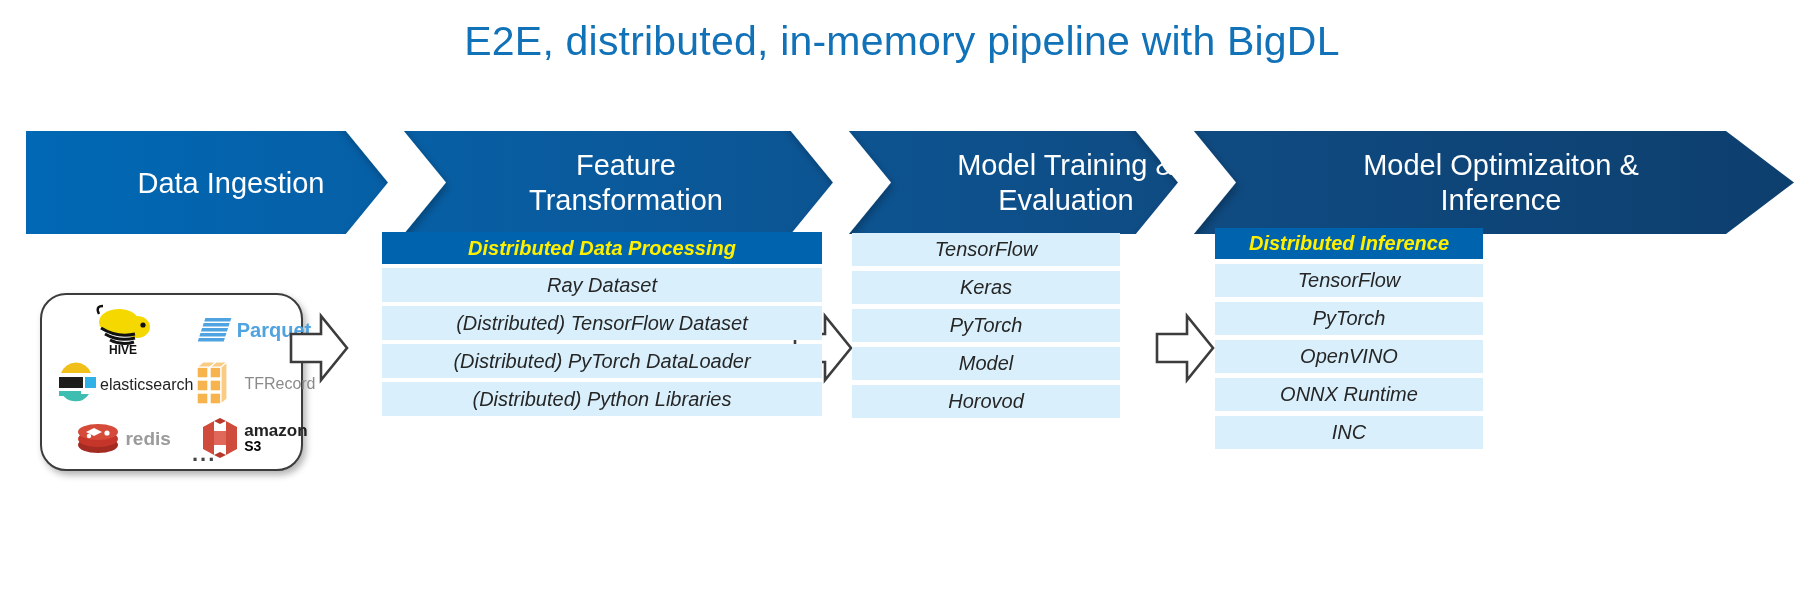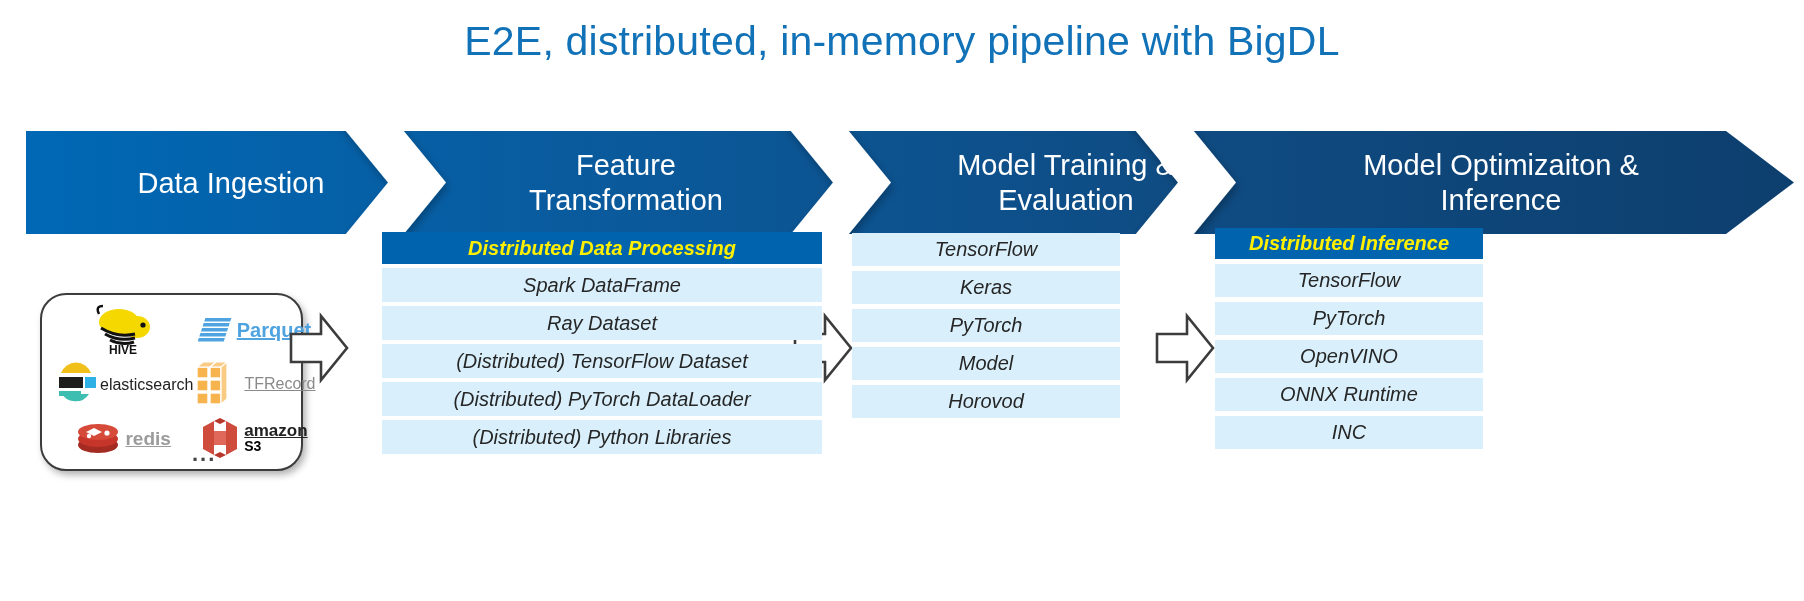--- a/index.html
+++ b/index.html
@@ -74,21 +74,21 @@
     inset: 0;
     padding: 8px 12px 4px 12px;
     display: grid;
     grid-template-columns: 1fr 1fr;
     grid-template-rows: 1fr 1fr 1fr;
     align-items: center;
     justify-items: center;
     box-sizing: border-box;
   }
   .logo { display: flex; align-items: center; gap: 5px; }
-  .logo-txt { font-size: 17px; font-weight: 700; color: #222; line-height: 1; text-decoration: underline; }
+  .logo-txt { font-size: 17px; font-weight: 700; color: #222; line-height: 1; }
   .logo-txt.light { font-weight: 400; color: #8a8a8a; font-size: 16px; }
   .logo-txt.parquet { color: #4fa3e0; font-size: 20px; }
   .logo-stack { display: flex; flex-direction: row; align-items: center; line-height: 1; }
   .es-label { font-size: 16px; color: #222; margin-top: 1px; }
   .amazon-stack { display: flex; flex-direction: column; align-items: flex-start; line-height: 1.05; }
   .amazon-s3 { font-size: 14px; font-weight: 700; color: #000000; }
   .ellipsis-cell { font-size: 22px; color: #444; letter-spacing: 2px; font-weight: 700; }
 
   
   .block-arrow { position: absolute; }
@@ -263,21 +263,20 @@
 </div>
 
 <div class="block-arrow" style="left:1155px;top:310px;">
   <svg width="60" height="76" viewBox="0 0 60 76" xmlns="http://www.w3.org/2000/svg">
     <polygon points="2,24 32,24 32,6 58,38 32,70 32,52 2,52" fill="#ffffff" stroke="#3c3c3c" stroke-width="2.6" stroke-linejoin="miter"></polygon>
   </svg>
 </div>
 
 <div class="panel" id="panel-processing">
   <div class="panel-header">Distributed Data Processing</div>
-  <div class="panel-row">Spark DataFrame</div>
   <div class="panel-row">Ray Dataset</div>
   <div class="panel-row">(Distributed) TensorFlow Dataset</div>
   <div class="panel-row">(Distributed) PyTorch DataLoader</div>
   <div class="panel-row">(Distributed) Python Libraries</div>
 </div>
 
 <div class="panel" id="panel-training">
   <div class="panel-row">TensorFlow</div>
   <div class="panel-row">Keras</div>
   <div class="panel-row">PyTorch</div>

